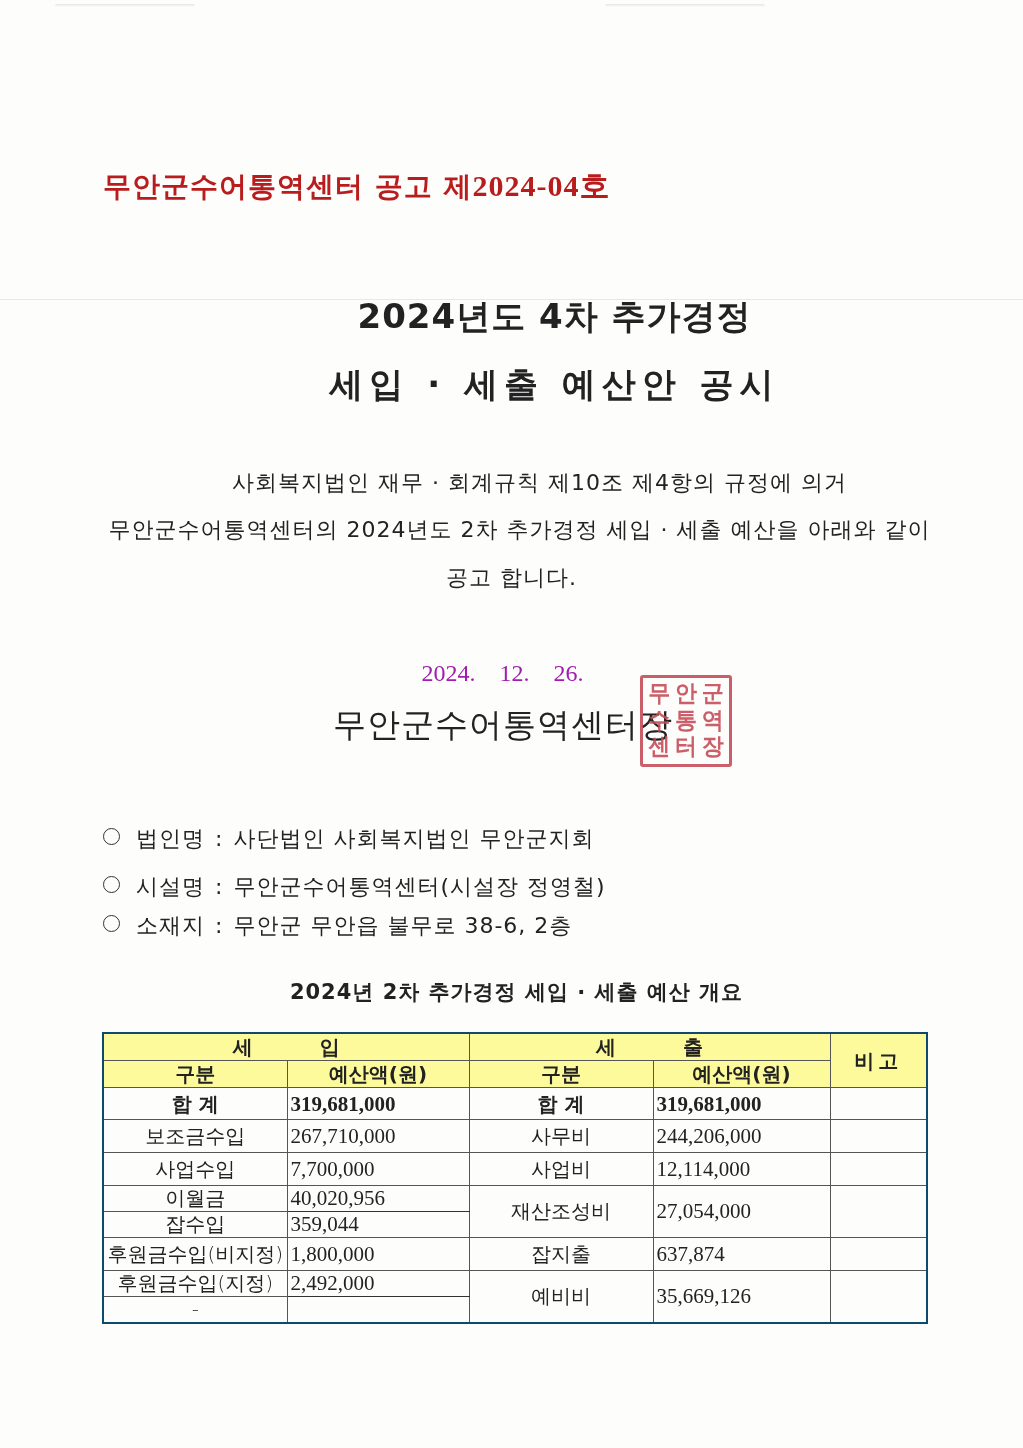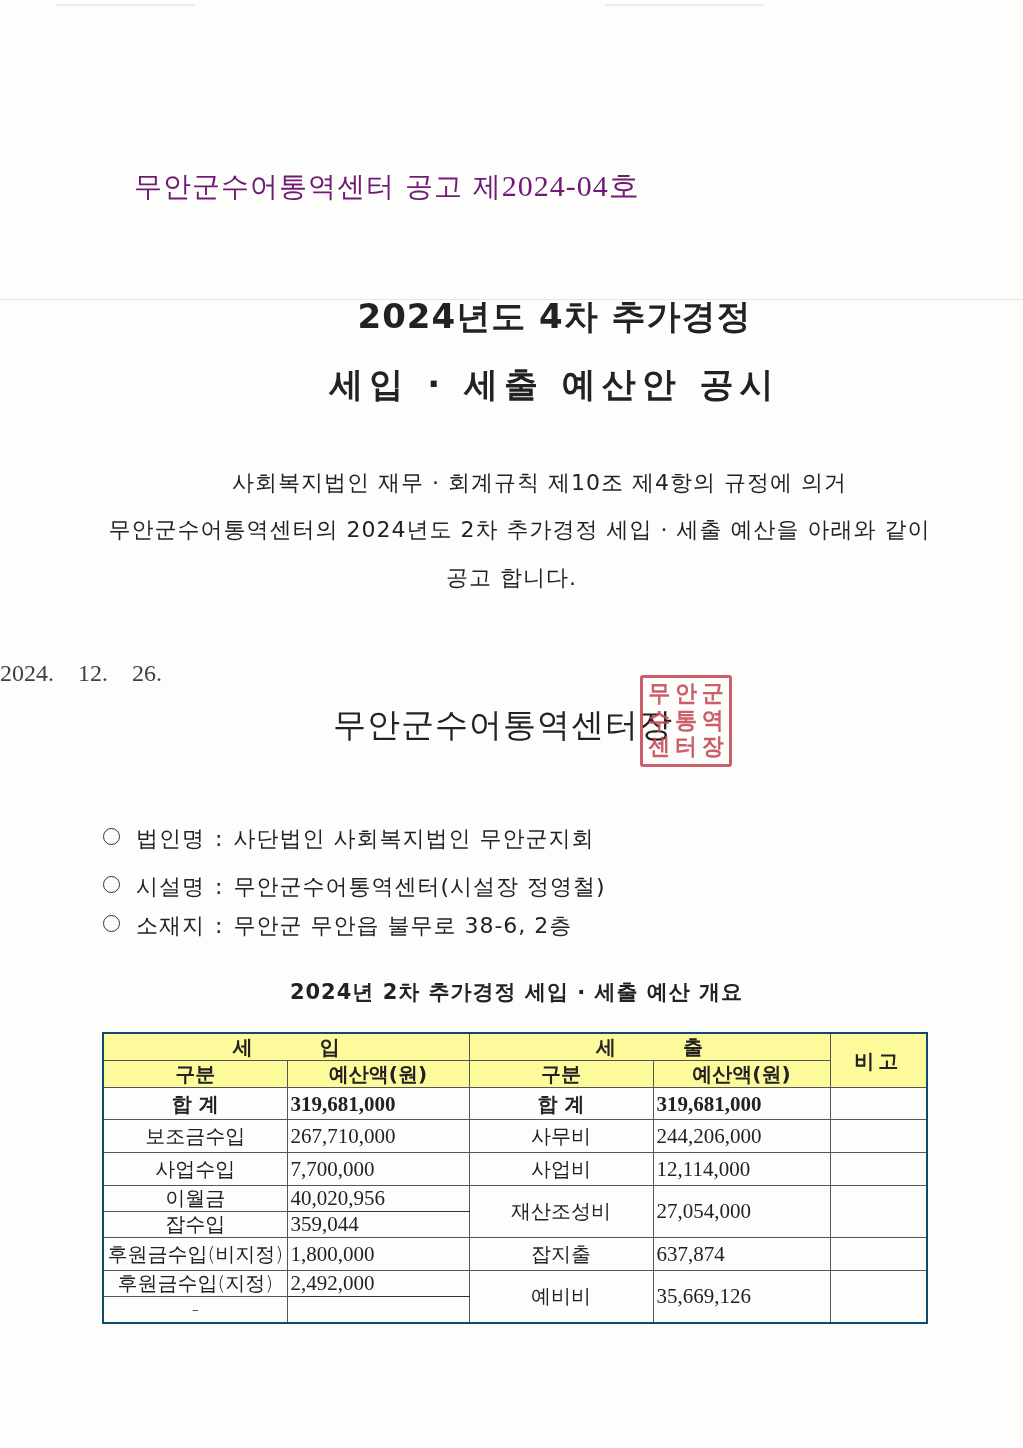--- a/index.html
+++ b/index.html
@@ -5,33 +5,33 @@
   html, body { margin: 0; padding: 0; }
   body {
     width: 1023px; height: 1448px; position: relative; overflow: hidden;
     background: #fdfdfc; color: #222;
     font-family: "DejaVu Serif", "Liberation Serif", serif;
   }
   .abs { position: absolute; }
   .scan-mark { position: absolute; height: 3px; background: linear-gradient(to bottom, #d8dbe0, rgba(255,255,255,0)); border-radius: 2px; opacity: 0.7; }
   .fold-line { position: absolute; left: 0; right: 0; top: 299px; height: 1px; background: #f0e4e8; }
 
-  .notice-no { left: 103px; top: 166px; font-size: 28px; letter-spacing: 1px; font-family: "DejaVu Sans", sans-serif; font-weight: 400; color: #701a75; margin-left: 31px; }
+  .notice-no { left: 103px; top: 166px; font-size: 28px; letter-spacing: 1px; font-family: "DejaVu Sans", sans-serif; font-weight: 700; color: #b91c1c; }
   .notice-no .num { font-family: "Liberation Serif", serif; font-size: 30px; }
 
   .title1, .title2 { left: 0; width: 1023px; text-align: center; font-family: "DejaVu Sans", sans-serif; font-weight: bold; color: #222; padding-left: 43px; }
   .title1 { top: 294px; font-size: 34px; letter-spacing: 1px; }
   .title2 { top: 362px; font-size: 34px; letter-spacing: 6px; }
 
   .body-line { left: 0; width: 1023px; text-align: center; font-family: "DejaVu Sans", sans-serif; font-size: 22px; color: #222; letter-spacing: 1px; }
   .bl1 { top: 468px; margin-left: 28px; }
   .bl2 { top: 515px; left: 8px; }
   .bl3 { top: 563px; }
 
-  .date { left: 0; width: 1005px; text-align: left; top: 660px; font-family: "Liberation Serif", serif; font-size: 24px; word-spacing: 18px; color: #404040; }
+  .date { left: 0; width: 1005px; text-align: center; top: 660px; font-family: "Liberation Serif", serif; font-size: 24px; word-spacing: 18px; color: #a21caf; }
   .signer { left: 333px; top: 703px; font-family: "DejaVu Sans", sans-serif; font-size: 33px; letter-spacing: 1px; color: #222; }
 
   .seal { left: 640px; top: 675px; width: 92px; height: 92px; border: 3px solid #c54a55; border-radius: 3px; box-sizing: border-box; display: grid; grid-template-columns: repeat(3, 1fr); grid-template-rows: repeat(3, 1fr); padding: 3px; opacity: 0.88; }
   .seal span { color: #c54a55; font-family: "DejaVu Sans", sans-serif; font-size: 22px; line-height: 26px; text-align: center; font-weight: bold; transform: scaleY(1.05); }
 
   .info { left: 103px; font-family: "DejaVu Sans", sans-serif; font-size: 22px; color: #222; letter-spacing: 1px; }
   .info .bullet { display: inline-block; width: 15px; height: 15px; border: 1.5px solid #333; border-radius: 50%; margin-right: 16px; vertical-align: 1px; }
   .info .lab { margin-right: 10px; text-align: right; }
   .info .sep { margin-right: 10px; }
   .i1 { top: 824px; }

